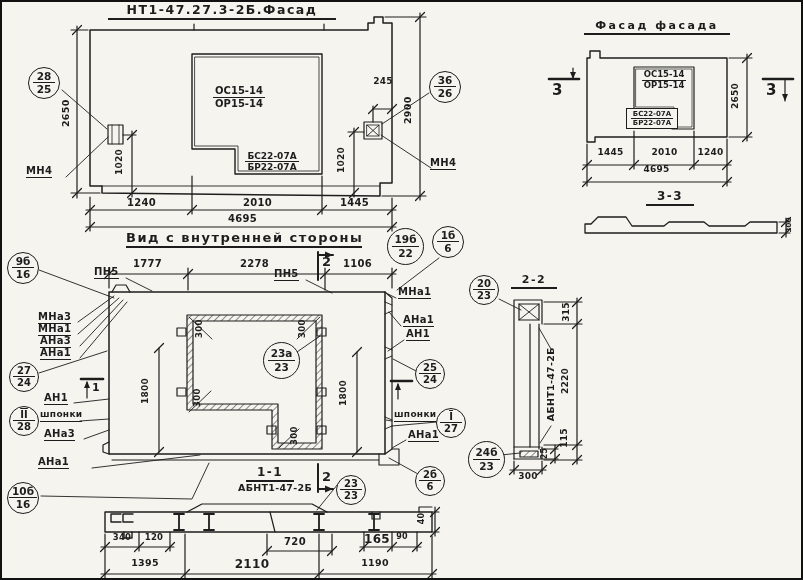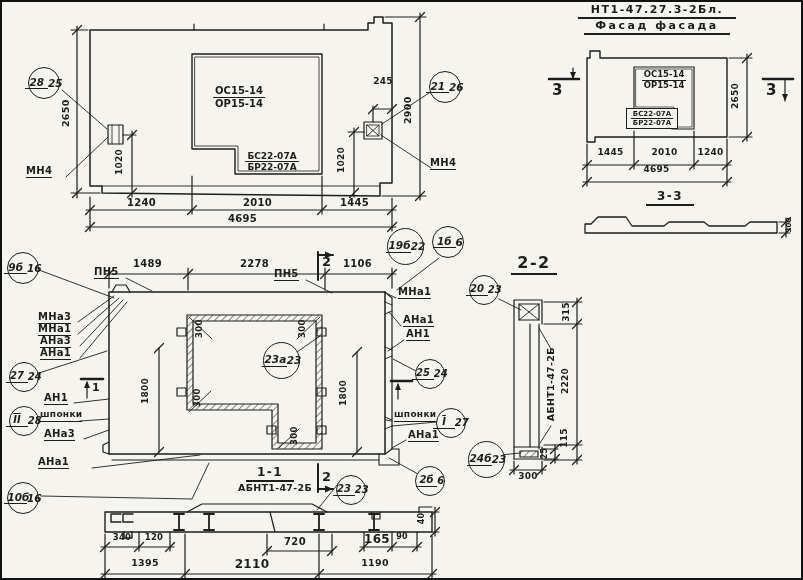--- a/index.html
+++ b/index.html
@@ -16,23 +16,23 @@
   .u   { border-bottom:1.5px solid var(--ink); padding-bottom:1px; display:inline-block; }
   .rot { transform:rotate(-90deg); transform-origin:center; text-align:center; }
   .ttl { font-weight:bold; text-align:center; border-bottom:2px solid var(--ink);
          padding-bottom:1px; letter-spacing:1.5px; }
   .mk  { position:absolute; font-weight:bold; font-size:15px; color:var(--ink); }
   .frac { position:absolute; text-align:center; font-weight:bold; color:var(--ink); line-height:1.15; }
   .frac span { display:block; }
   .frac .ft { border-bottom:1.4px solid var(--ink); display:inline-block; padding:0 2px; }
   .boxed { border:1.2px solid var(--ink); padding:1px 2px; background:var(--paper); }
   .callout { position:absolute; width:32px; height:32px; border:1.7px solid var(--ink);
-             border-radius:50%; display:flex; flex-direction:row; align-items:center;
+             border-radius:50%; display:flex; flex-direction:column; align-items:center;
              justify-content:center; font-size:10.5px; font-weight:bold; line-height:1.05;
-             background:var(--paper); box-sizing:border-box;font-style:italic; }
+             background:var(--paper); box-sizing:border-box; }
   .callout .ct { border-bottom:1.4px solid var(--ink); padding:0 3px; min-width:55%; text-align:center; }
   .callout .cb { padding-top:1px; }
   .callout.big { width:37px; height:37px; }
   .callout.sm  { width:30px; height:30px; font-size:10px; }
   .ov { text-decoration:overline; }
 </style>
 </head>
 <body>
 
 <div class="stage">
@@ -200,20 +200,21 @@
         <use href="#tk" x="575" y="458"></use>
     <path d="M540,447 L556,447 M540,457 L556,457 M553,443 L553,461"></path>
     <use href="#tk" x="553" y="447"></use>
         <use href="#tk" x="553" y="457"></use>
     <path d="M512,459 L512,472 M540,459 L540,472 M508,468 L544,468"></path>
     <use href="#tk" x="512" y="468"></use>
         <use href="#tk" x="540" y="468"></use>
   </g>
 </svg>
 
+<div class="lbl ttl" style="left:106px;top:1px;width:228px;font-size:12.5px">НТ1-47.27.3-2Б.Фасад</div>
 <div class="frac" style="left:198px;top:83px;width:78px;font-size:10px">
   <span class="ft">ОС15-14</span>
   <span>ОР15-14</span>
 </div>
 <div class="frac" style="left:238px;top:149px;width:64px;font-size:9px">
   <span class="ft">БС22-07А</span>
   <span>БР22-07А</span>
 </div>
 <div class="lbl rot" style="left:44px;top:106px;width:40px;font-size:9.5px">2650</div>
 <div class="lbl rot" style="left:386px;top:103px;width:40px;font-size:9.5px">2900</div>
@@ -222,55 +223,55 @@
 <div class="lbl rot" style="left:322px;top:153px;width:36px;font-size:9px">1020</div>
 <div class="lbl c" style="left:112px;top:195px;width:55px">1240</div>
 <div class="lbl c" style="left:228px;top:195px;width:55px">2010</div>
 <div class="lbl c" style="left:325px;top:195px;width:55px">1445</div>
 <div class="lbl c" style="left:213px;top:211px;width:55px">4695</div>
 <div class="callout" style="left:26px;top:65px">
   <span class="ct">28</span>
   <span class="cb">25</span>
 </div>
 <div class="callout" style="left:427px;top:69px">
-  <span class="ct">21</span>
+  <span class="ct">36</span>
   <span class="cb">26</span>
 </div>
 <div class="lbl" style="left:24px;top:163px"><span class="u">МН4</span></div>
 <div class="lbl" style="left:428px;top:155px"><span class="u">МН4</span></div>
 
-<div class="lbl ttl" style="left:576px;top:2px;width:158px;font-size:11px">НТ1-47.27.3-2Бл.</div>
 <div class="lbl ttl" style="left:582px;top:18px;width:146px;font-size:11px;letter-spacing:2.5px">Фасад фасада</div>
 <div class="frac" style="left:634px;top:68px;width:56px;font-size:8.5px">
   <span class="ft">ОС15-14</span>
   <span>ОР15-14</span>
 </div>
 <div class="frac boxed" style="left:624px;top:106px;width:46px;font-size:7px">
   <span class="ft">БС22-07А</span>
   <span>БР22-07А</span>
 </div>
 <div class="lbl rot" style="left:714px;top:89px;width:40px;font-size:9px">2650</div>
 <div class="lbl c" style="left:586px;top:146px;width:45px;font-size:9px">1445</div>
 <div class="lbl c" style="left:640px;top:146px;width:45px;font-size:9px">2010</div>
 <div class="lbl c" style="left:686px;top:146px;width:45px;font-size:9px">1240</div>
 <div class="lbl c" style="left:632px;top:163px;width:45px;font-size:9px">4695</div>
 <div class="mk" style="left:550px;top:79px">3</div>
 <div class="mk" style="left:764px;top:79px">3</div>
 <div class="lbl ttl" style="left:644px;top:188px;width:48px;font-size:12px">3-3</div>
 <div class="lbl rot" style="left:775px;top:219px;width:26px;font-size:7px">300</div>
 
+<div class="lbl ttl" style="left:124px;top:229px;width:236px;font-size:13px">Вид с внутренней стороны</div>
 <div class="callout big" style="left:385px;top:226px">
   <span class="ct">19б</span>
   <span class="cb">22</span>
 </div>
 <div class="callout" style="left:430px;top:224px">
   <span class="ct">1б</span>
   <span class="cb">6</span>
 </div>
-<div class="lbl c" style="left:118px;top:256px;width:55px">1489</div>
+<div class="lbl c" style="left:118px;top:256px;width:55px">1777</div>
 <div class="lbl c" style="left:225px;top:256px;width:55px">2278</div>
 <div class="lbl c" style="left:328px;top:256px;width:55px">1106</div>
 <div class="lbl" style="left:92px;top:264px"><span class="u">ПН5</span></div>
 <div class="lbl" style="left:272px;top:266px"><span class="u">ПН5</span></div>
 <div class="mk" style="left:320px;top:252px;font-size:13px">2</div>
 <div class="lbl" style="left:36px;top:309px"><span class="u">МНа3</span></div>
 <div class="lbl" style="left:36px;top:321px"><span class="u">МНа1</span></div>
 <div class="lbl" style="left:38px;top:333px"><span class="u">АНа3</span></div>
 <div class="lbl" style="left:38px;top:345px"><span class="u">АНа1</span></div>
 <div class="callout sm" style="left:7px;top:360px">
@@ -332,21 +333,21 @@
 <div class="lbl c" style="left:102px;top:531px;width:36px;font-size:8.5px">340</div>
 <div class="lbl c" style="left:134px;top:531px;width:36px;font-size:8.5px">120</div>
 <div class="lbl c" style="left:272px;top:534px;width:42px;font-size:10px">720</div>
 <div class="lbl c" style="left:360px;top:531px;width:30px;font-size:12px">165</div>
 <div class="lbl c" style="left:386px;top:531px;width:28px;font-size:8px">90</div>
 <div class="lbl rot" style="left:408px;top:512px;width:24px;font-size:8px">40</div>
 <div class="lbl c" style="left:118px;top:556px;width:50px;font-size:9.5px">1395</div>
 <div class="lbl c" style="left:225px;top:556px;width:50px;font-size:12px">2110</div>
 <div class="lbl c" style="left:348px;top:556px;width:50px;font-size:9.5px">1190</div>
 
-<div class="lbl ttl" style="left:509px;top:252px;width:46px;font-size:16px">2-2</div>
+<div class="lbl ttl" style="left:509px;top:272px;width:46px;font-size:11px">2-2</div>
 <div class="callout sm" style="left:467px;top:273px">
   <span class="ct">20</span>
   <span class="cb">23</span>
 </div>
 <div class="callout big" style="left:466px;top:439px">
   <span class="ct">24б</span>
   <span class="cb">23</span>
 </div>
 <div class="lbl rot" style="left:503px;top:377px;width:92px;font-size:9.5px">АБНТ1-47-2Б</div>
 <div class="lbl rot" style="left:551px;top:305px;width:28px;font-size:9px">315</div>

